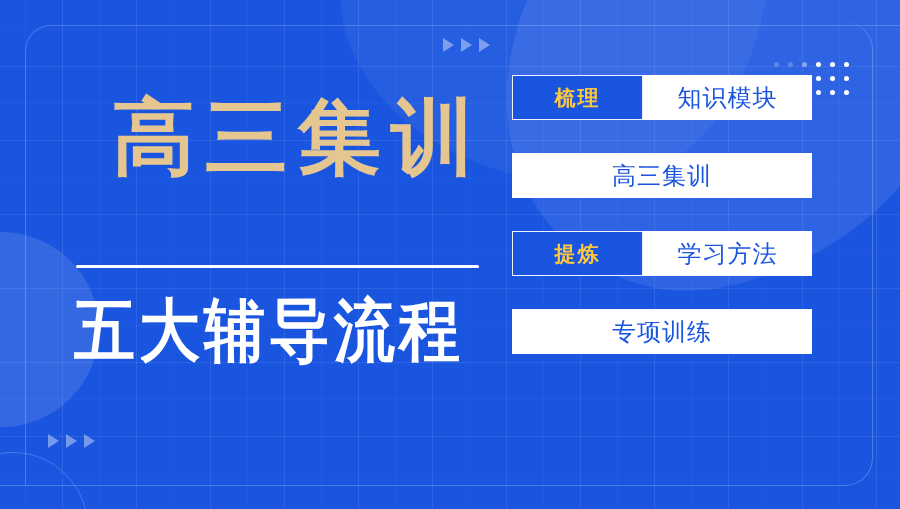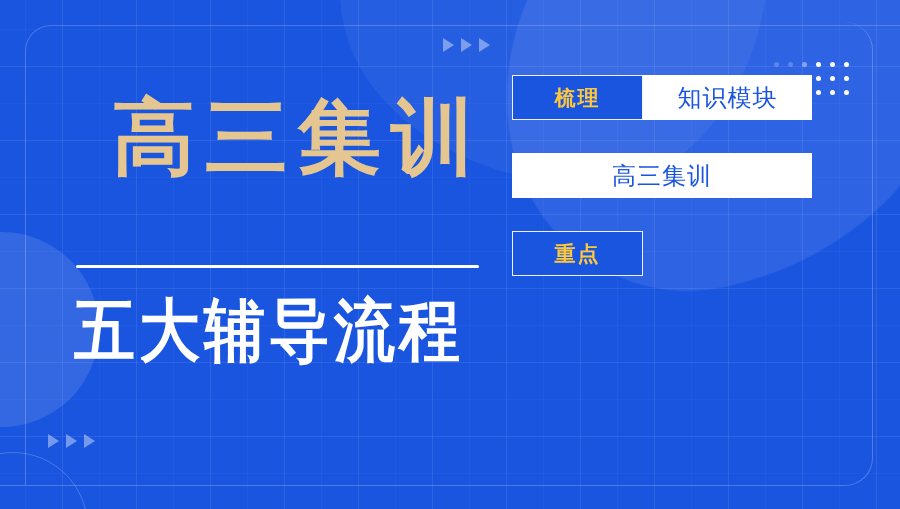--- a/index.html
+++ b/index.html
@@ -257,19 +257,23 @@
 
   <div class="list" id="process-list">
       <div class="row">
         <div class="tag">梳理</div>
         <div class="val">知识模块</div>
       </div>
       <div class="row">
         <div class="val">高三集训</div>
       </div>
       <div class="row">
-        <div class="tag">重点</div>
+        <div class="tag">提炼</div>
+        <div class="val">学习方法</div>
+      </div>
+      <div class="row">
+        <div class="val">专项训练</div>
       </div>
       <div class="row">
       </div>
     </div>
 
 </div>
 
 </body></html>

